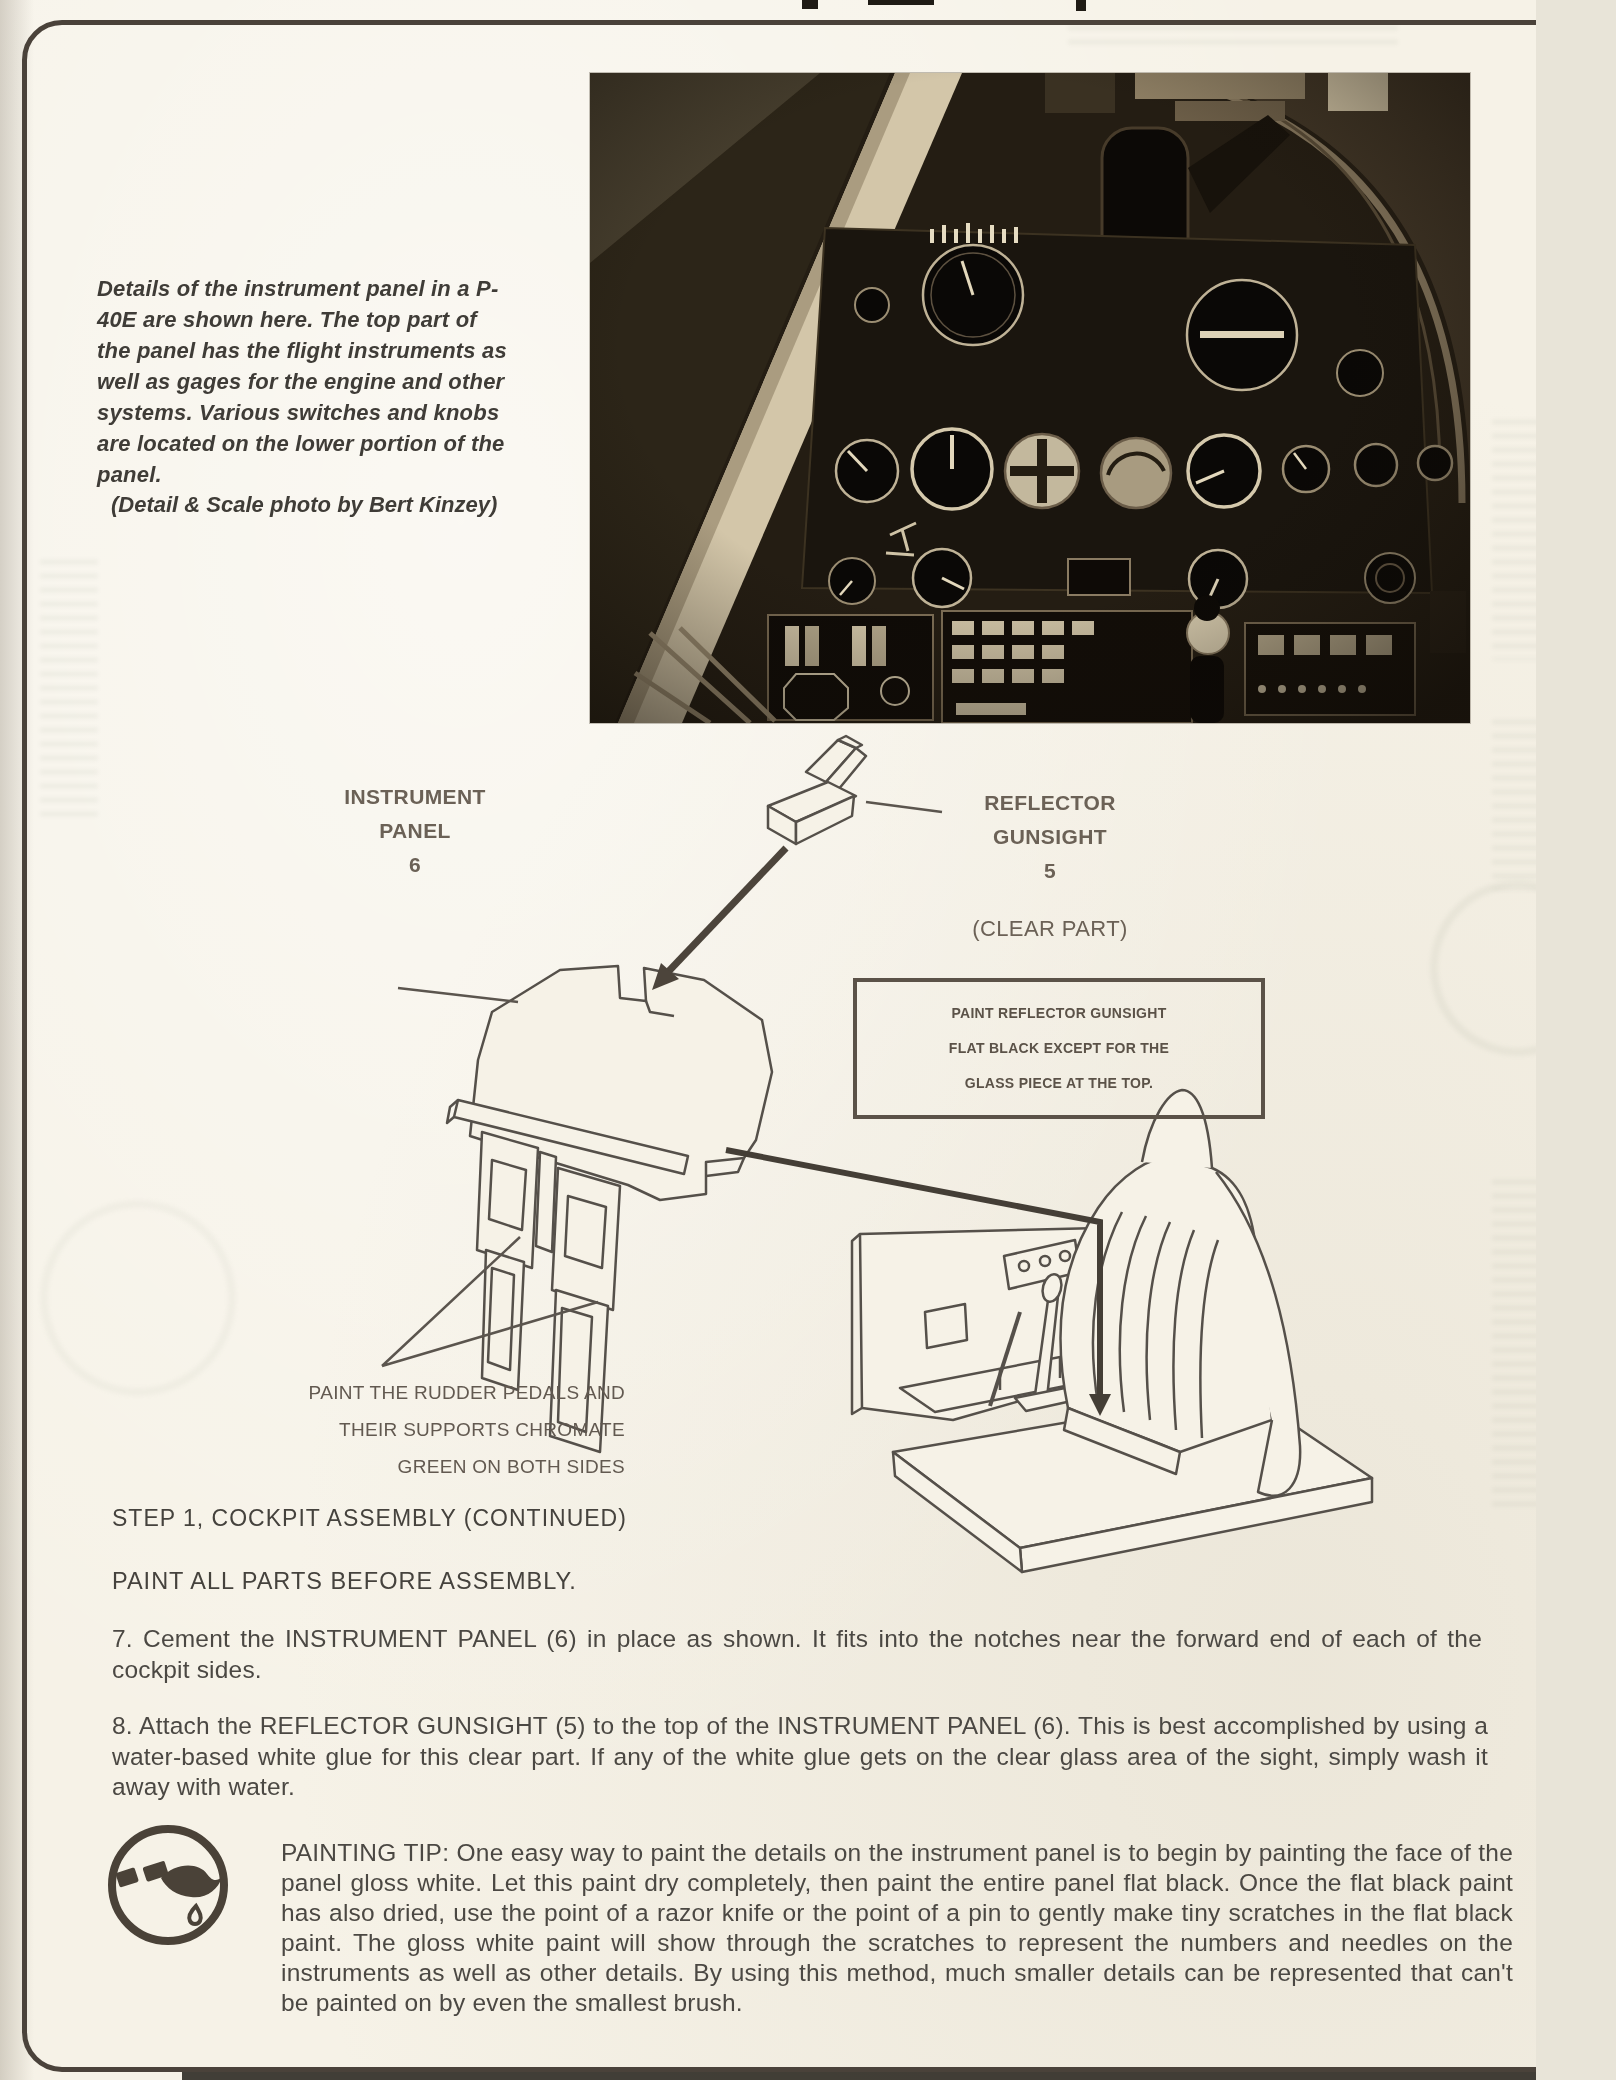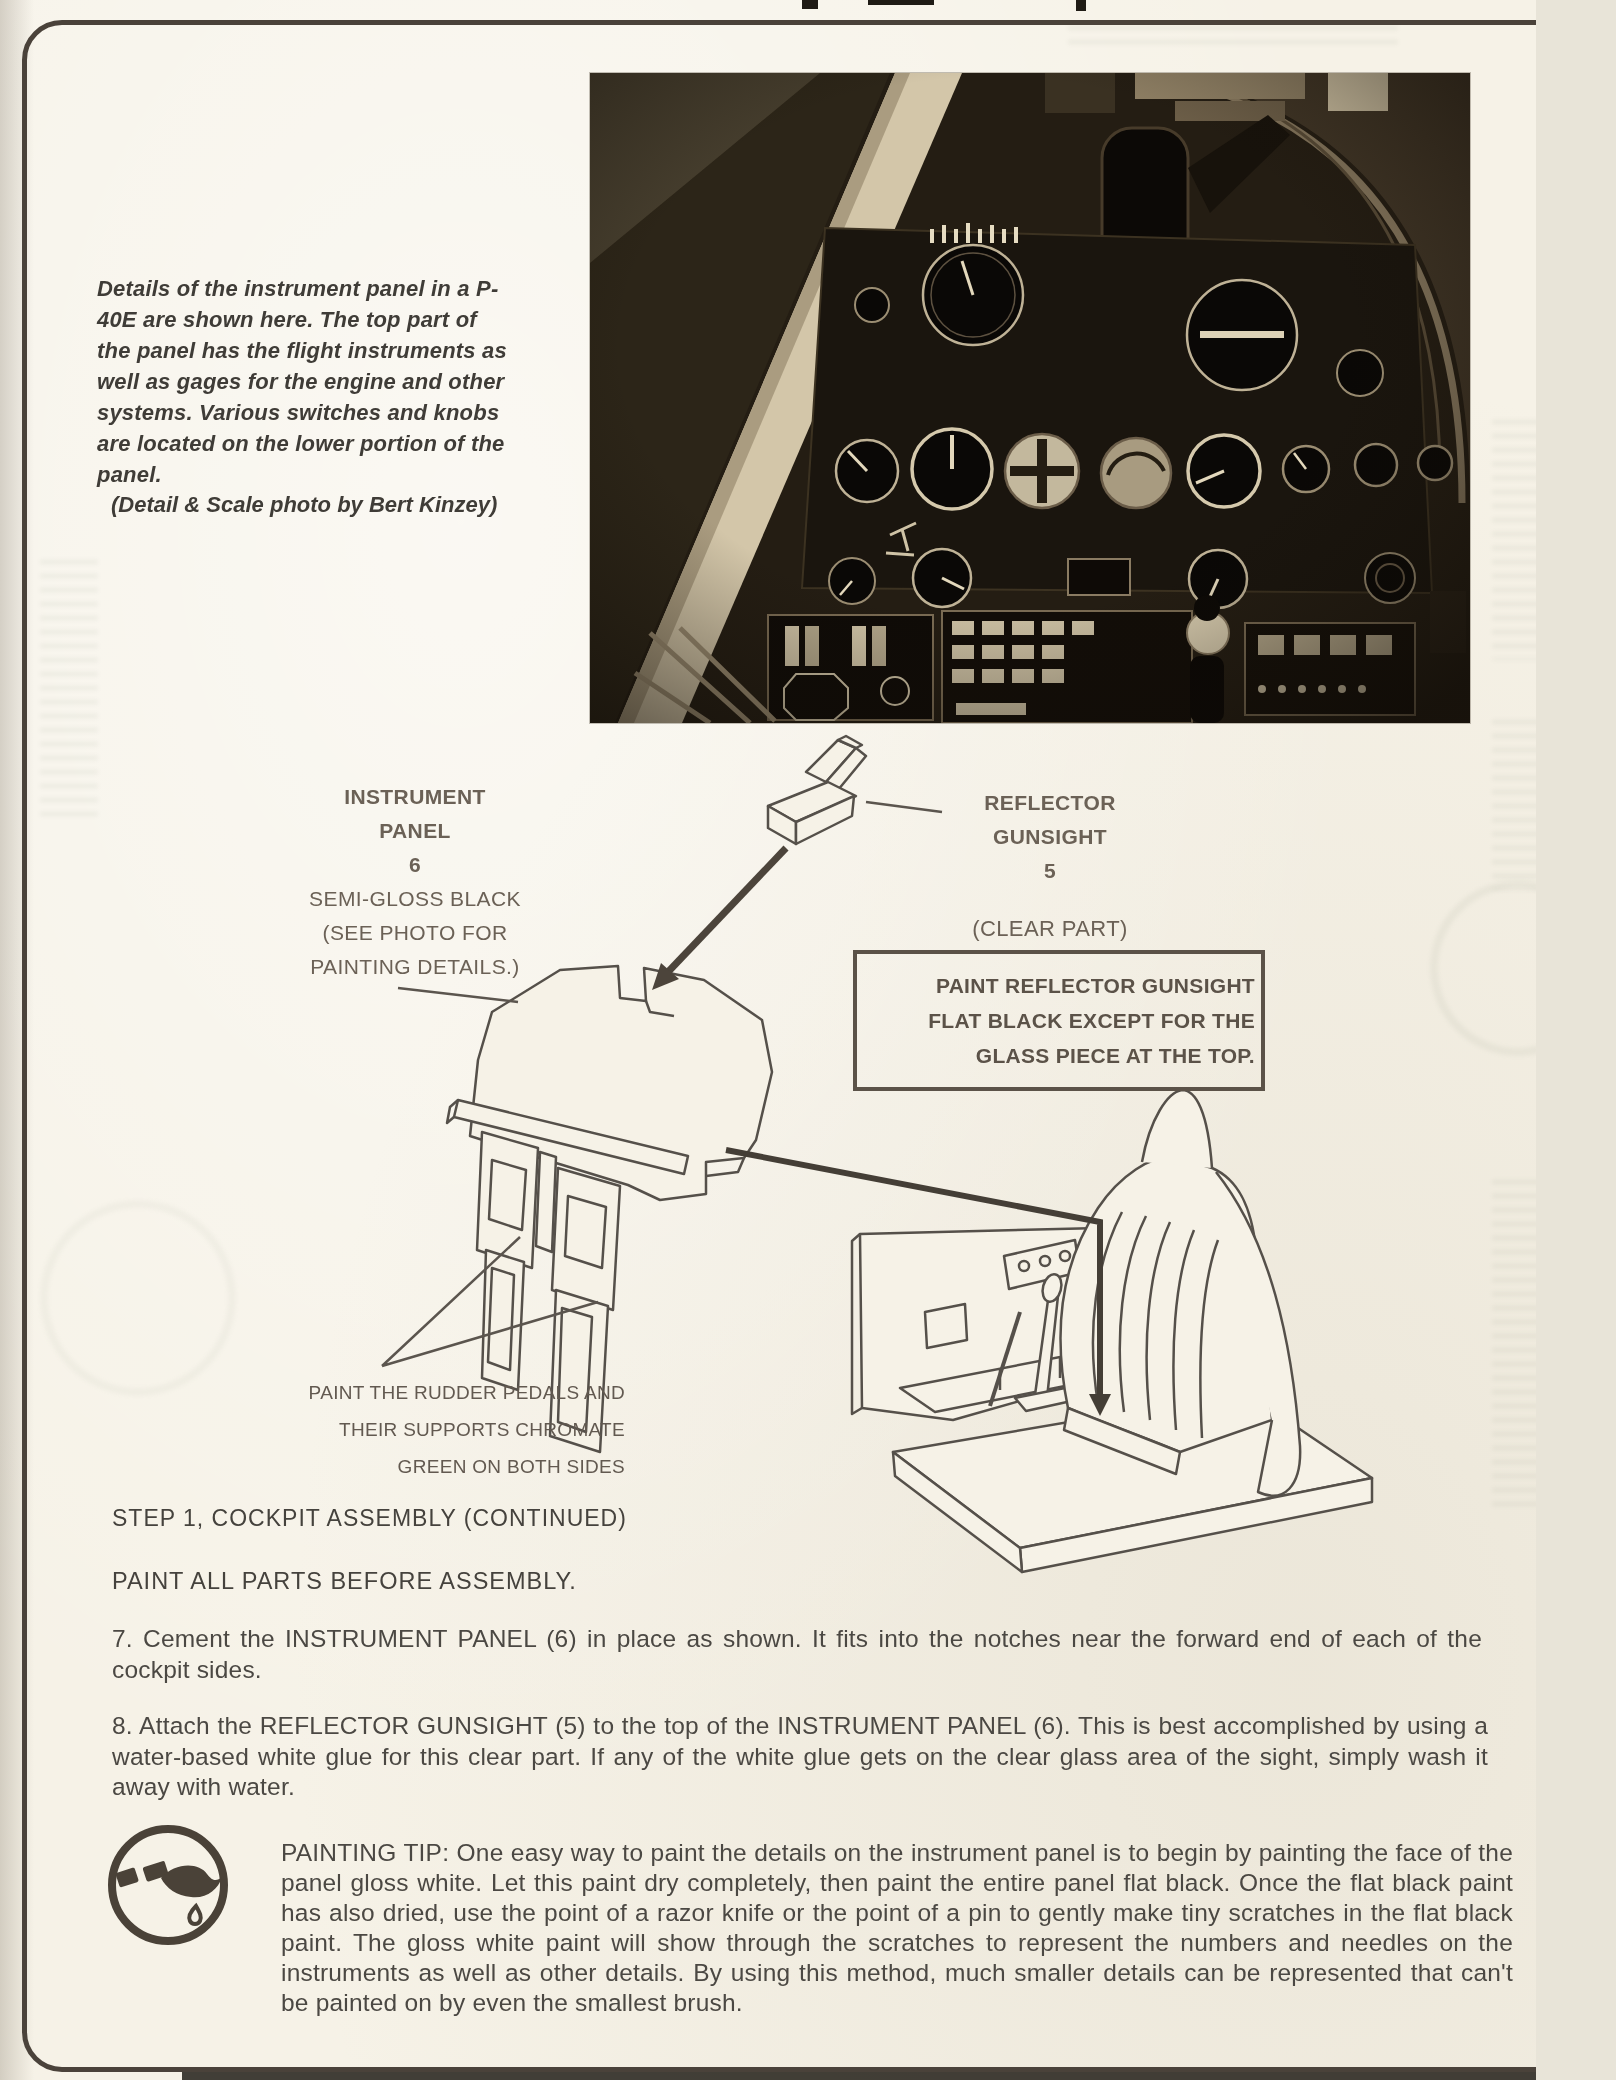--- a/index.html
+++ b/index.html
@@ -30,22 +30,22 @@
   
   .photo { left:590px; top:73px; width:880px; height:650px; box-shadow:0 0 0 1px rgba(90,80,65,.35); }
 
   
   .dlabel { text-align:center; color:#6b6156; letter-spacing:.4px; }
   .dlabel .name-lines { font-weight:bold; font-size:21px; line-height:34px; }
   .dlabel .note-lines { font-weight:normal; font-size:21px; line-height:34px; }
   .label-instrument { left:250px; top:780px; width:330px; }
   .label-gunsight   { left:930px; top:786px; width:240px; }
   .label-gunsight .note-lines { margin-top:24px; font-size:22px; }
-  .boxed-note { left:853px; top:950px; width:392px; border:4px solid #5b5248;
-    padding:14px 6px; text-align:right; font-weight:bold; font-size:21px;
+  .boxed-note { left:853px; top:978px; width:392px; border:4px solid #5b5248;
+    padding:14px 6px; text-align:center; font-weight:bold; font-size:14px;
     line-height:35px; color:#5b5248; letter-spacing:.3px; }
   .rudder-note { left:210px; top:1374px; width:415px; text-align:right;
     font-size:19px; line-height:37px; color:#625950; letter-spacing:.3px; }
 
   
   .step-heading { left:112px; top:1505px; font-size:23px; color:#45423d; letter-spacing:1px; }
   .paint-note   { left:112px; top:1568px; font-size:23.5px; color:#45423d; letter-spacing:1px; }
   .body-par { font-size:24.5px; line-height:30.5px; text-align:justify; color:#4b4843; letter-spacing:.2px; }
   .step7 { left:112px; top:1624px; width:1370px; }
   .step8 { left:112px; top:1711px; width:1376px; }
@@ -291,25 +291,20 @@
       <polygon points="1100,1416 1089,1394 1111,1394" stroke="none"></polygon>
     </g>
   </svg>
 
   <div class="abs dlabel label-instrument">
     <div class="name-lines">
         <div>INSTRUMENT</div>
         <div>PANEL</div>
         <div>6</div>
       </div>
-    <div class="note-lines">
-        <div>SEMI-GLOSS BLACK</div>
-        <div>(SEE PHOTO FOR</div>
-        <div>PAINTING DETAILS.)</div>
-      </div>
   </div>
 
   <div class="abs dlabel label-gunsight">
     <div class="name-lines">
         <div>REFLECTOR</div>
         <div>GUNSIGHT</div>
         <div>5</div>
       </div>
     <div class="note-lines">
         <div>(CLEAR PART)</div>

